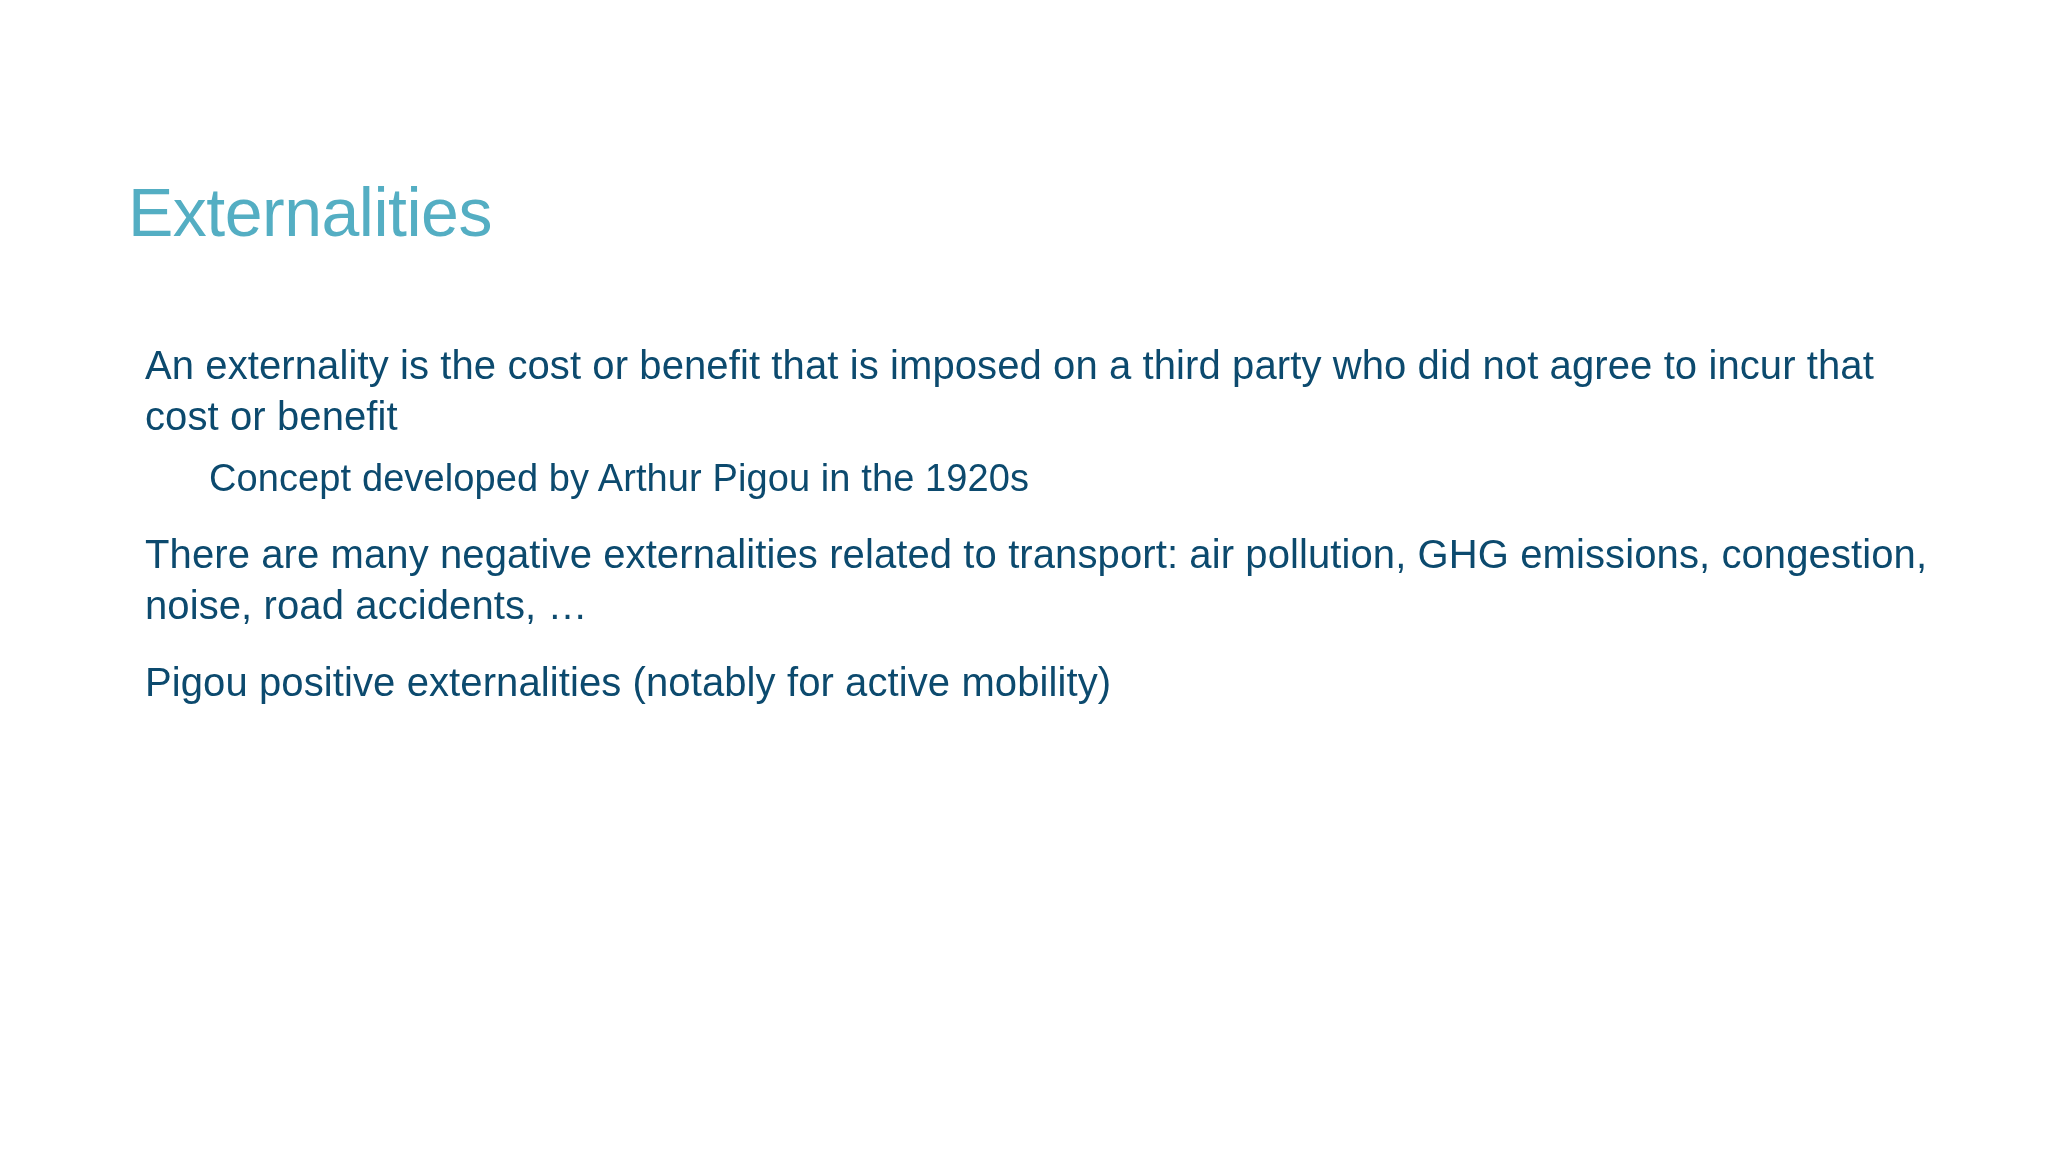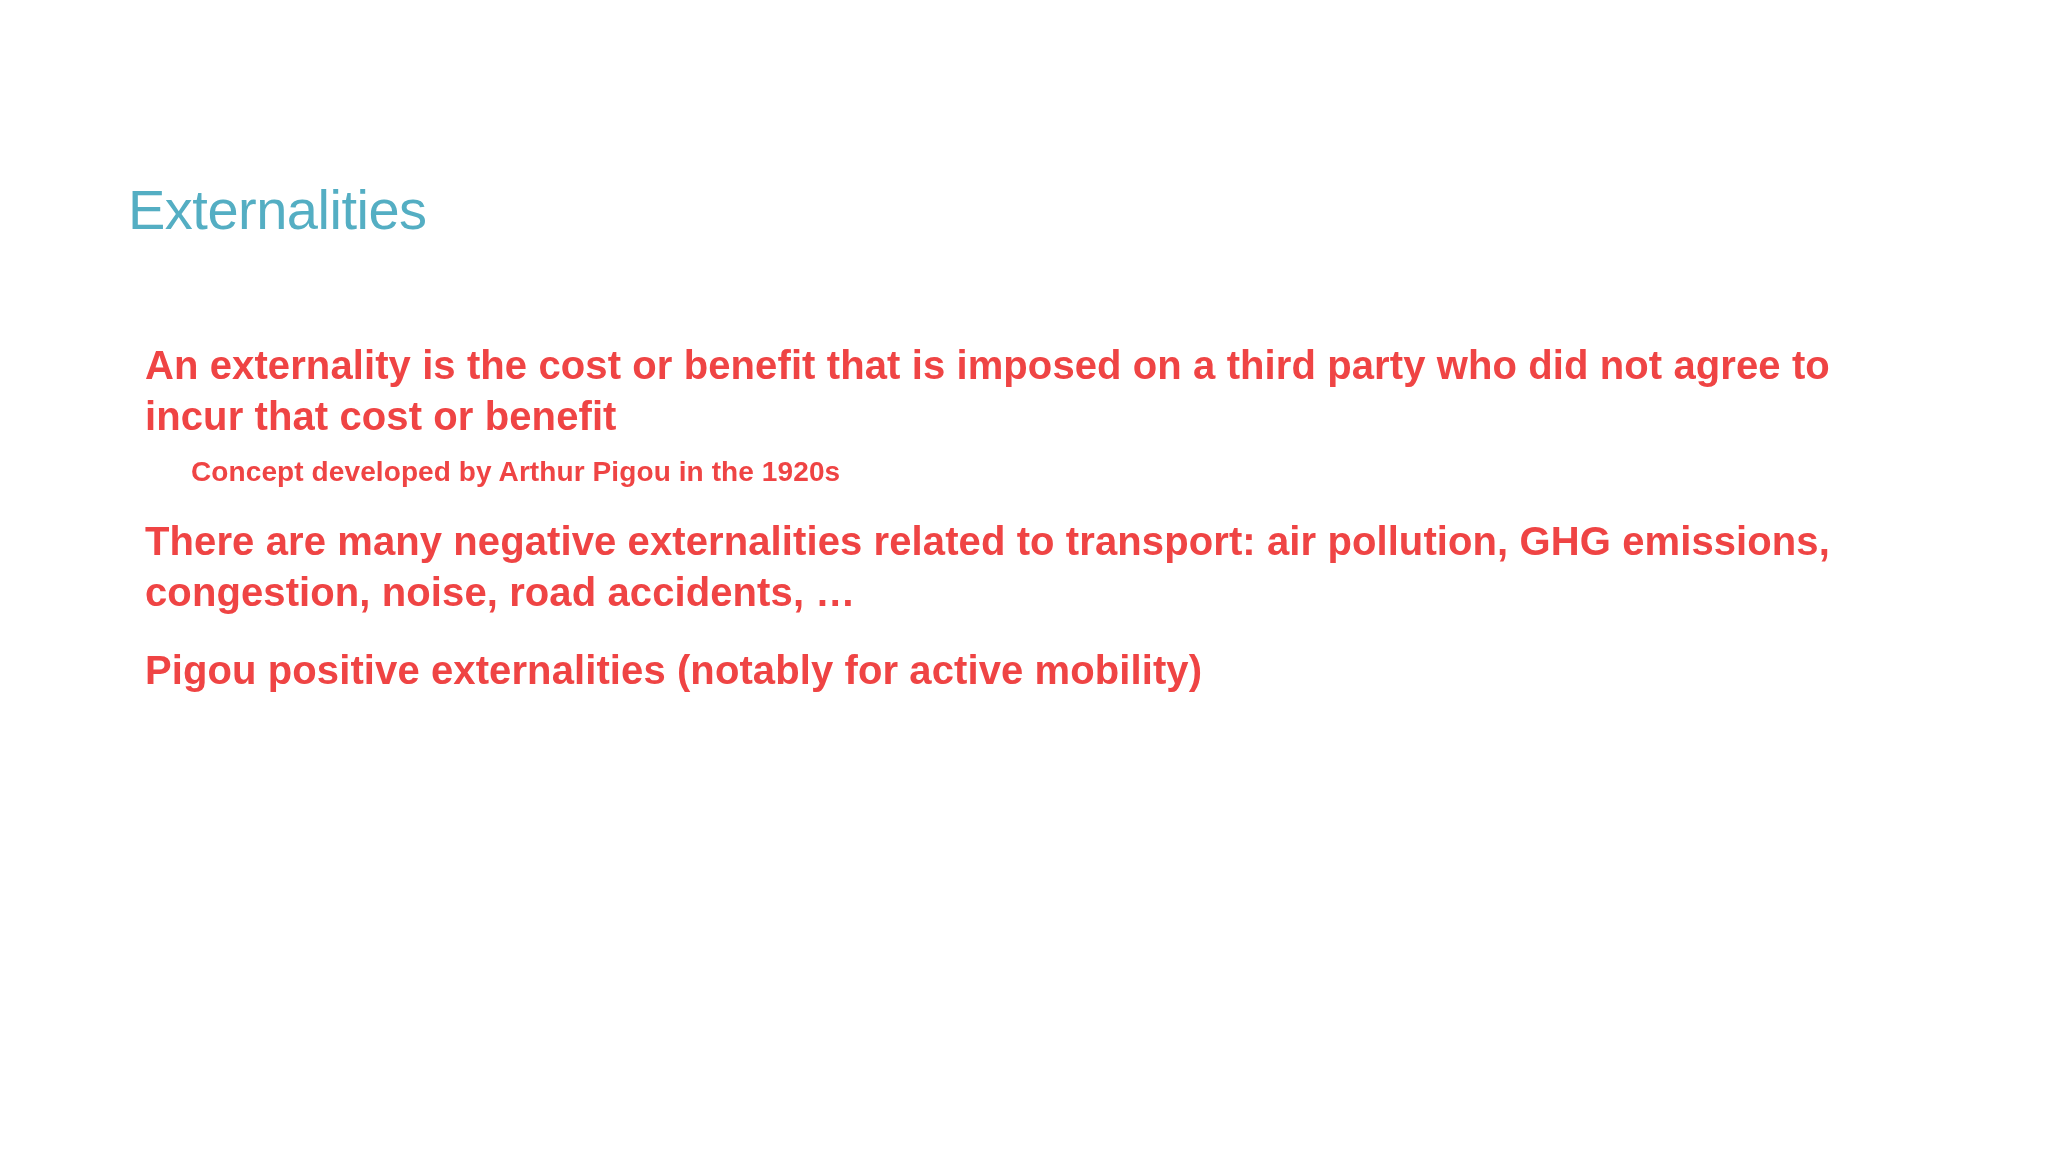--- a/index.html
+++ b/index.html
@@ -21,57 +21,57 @@
     width: 2048px;
     height: 1152px;
     background: #FFFFFF;
     box-sizing: border-box;
   }
 
   
   .slide-title {
     position: absolute;
     left: 128px;
-    top: 144px;
+    top: 132px;
     width: 1800px;
-    font-size: 56px;
+    font-size: 68px;
     line-height: 1.0;
     font-weight: 400;
     color: #54AEC3;
     letter-spacing: -0.5px;
     white-space: nowrap;
   }
 
   
   .body-block {
     position: absolute;
     left: 145px;
     top: 340px;
     width: 1800px;
   }
 
   .para {
-    color: #ef4444;
+    color: #0c4a6e;
     font-size: 40px;
     line-height: 1.28;
-    font-weight: 700;
+    font-weight: 400;
     margin: 0;
     letter-spacing: 0.1px;
   }
 
   
   .para.level-0 {
     margin-left: 0;
     max-width: 1790px;
   }
 
   
   .para.level-1 {
-    margin-left: 46px;
-    font-size: 28px;
+    margin-left: 64px;
+    font-size: 38px;
     max-width: 1744px;
   }
 
   
   .gap-sub   { height: 12px; }
   .gap-para  { height: 26px; }
   .gap-last  { height: 26px; }
 </style>
 </head>
 <body>

